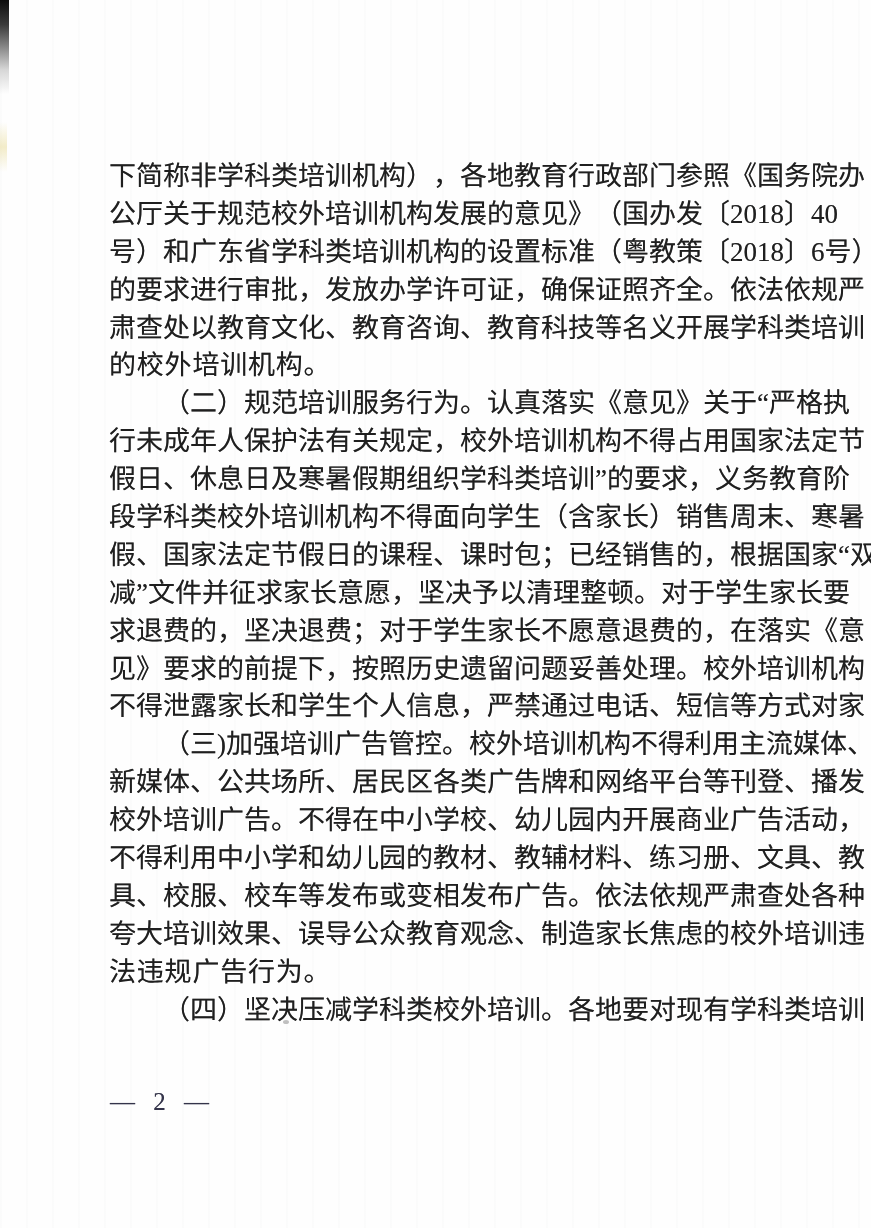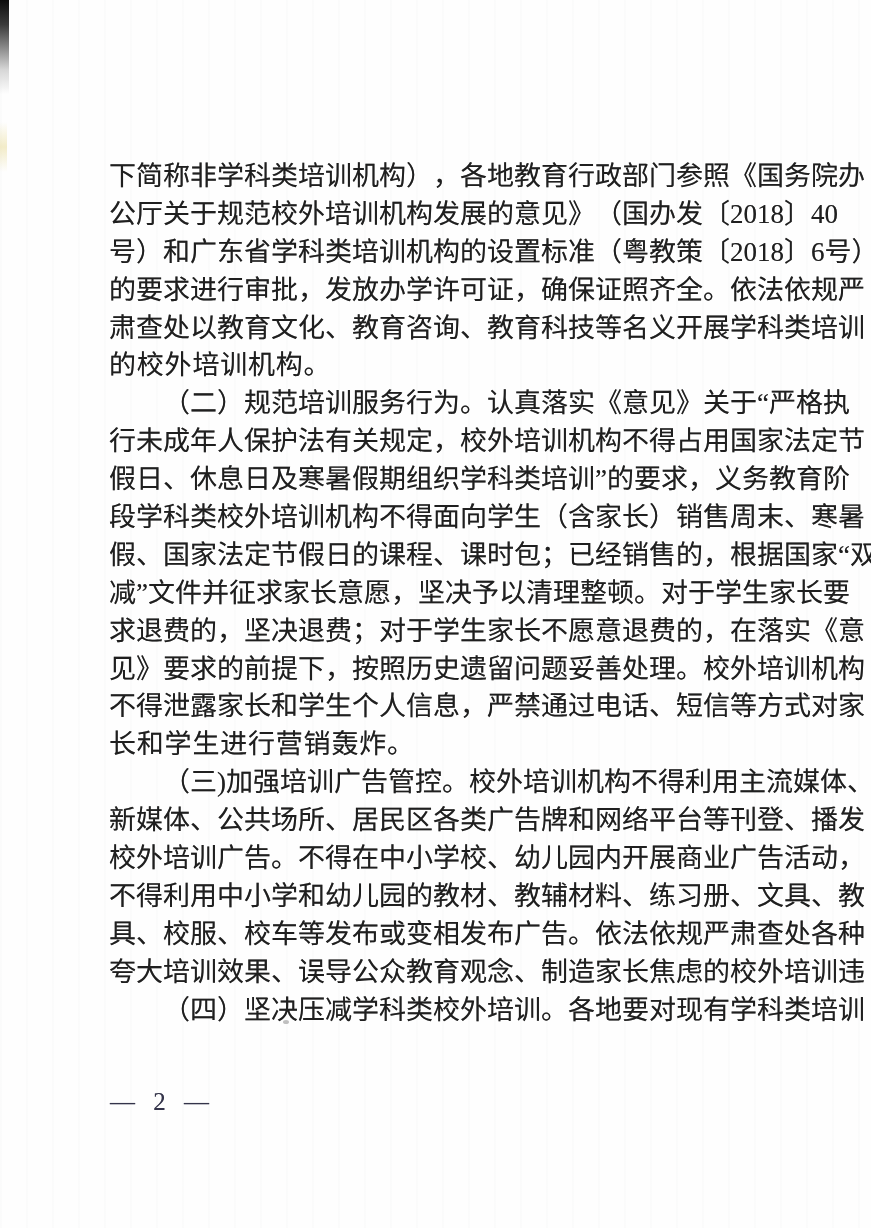--- a/index.html
+++ b/index.html
@@ -526,21 +526,20 @@
         <span>话</span>
         <span>、</span>
         <span>短</span>
         <span>信</span>
         <span>等</span>
         <span>方</span>
         <span>式</span>
         <span>对</span>
         <span>家</span>
       </div>
-      <div class="doc-line">长和学生进行营销轰炸。</div>
       <div class="doc-line indent full">
         <span>（</span>
         <span>三</span>
         <span>)</span>
         <span>加</span>
         <span>强</span>
         <span>培</span>
         <span>训</span>
         <span>广</span>
         <span>告</span>
@@ -706,20 +705,21 @@
         <span>长</span>
         <span>焦</span>
         <span>虑</span>
         <span>的</span>
         <span>校</span>
         <span>外</span>
         <span>培</span>
         <span>训</span>
         <span>违</span>
       </div>
+      <div class="doc-line">法违规广告行为。</div>
       <div class="doc-line indent full">
         <span>（</span>
         <span>四</span>
         <span>）</span>
         <span>坚</span>
         <span>决</span>
         <span>压</span>
         <span>减</span>
         <span>学</span>
         <span>科</span>

